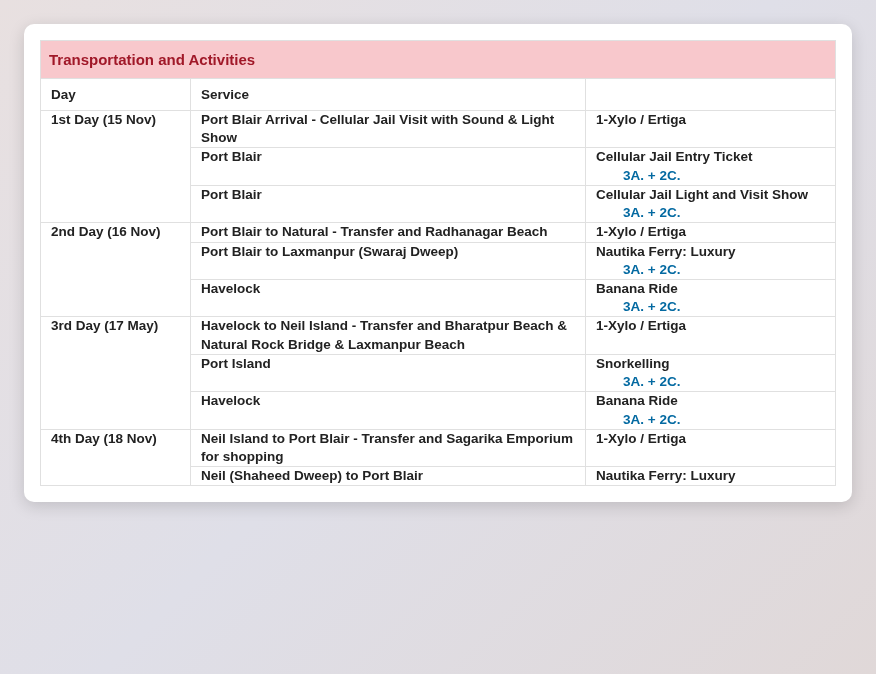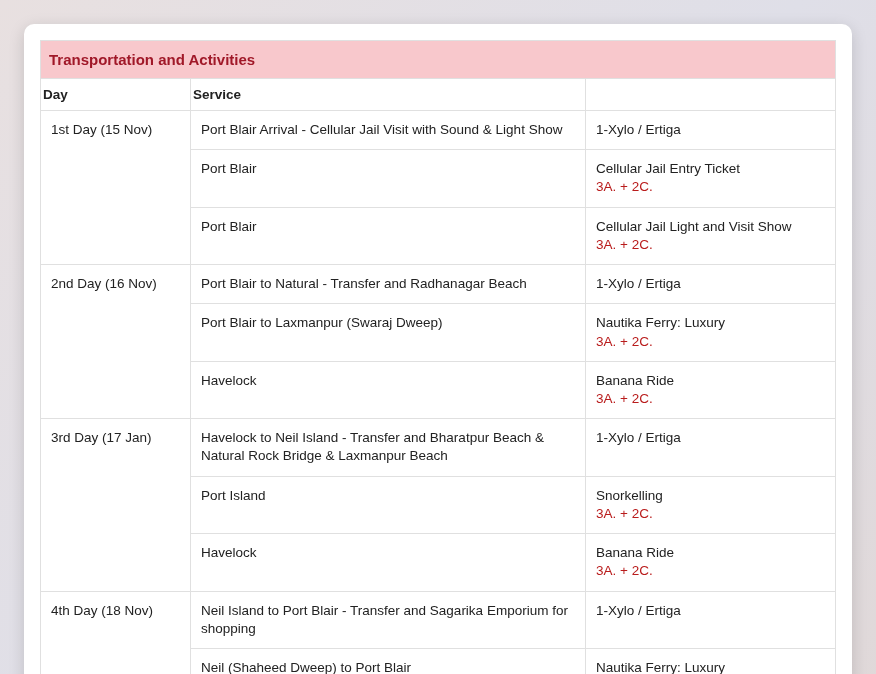--- a/index.html
+++ b/index.html
@@ -29,31 +29,32 @@
   }
   table {
     width: 100%;
     border-collapse: collapse;
     font-size: 13.5px;
     color: #222;
   }
   thead th {
     text-align: left;
     font-weight: bold;
-    padding: 8px 2px;
+    padding: 8px 10px;
     border: 1px solid #e0e0e0;
     background: #fff;
   }
   tbody td {
-    padding: 10px 10px;
+    padding: 0 10px;
     border: 1px solid #e0e0e0;
     vertical-align: top;
     line-height: 1.35;
+    font-weight: bold;
   }
-  .sub { color: #b91c1c; }
+  .sub { color: #0369a1; margin-left: 27px; }
   .th-detail { width: 250px; }
   .th-day { width: 150px; }
 </style>
 </head>
 <body>
 
 <div class="card">
   <div class="title-bar">Transportation and Activities</div>
   <table>
     <thead>
@@ -100,21 +101,21 @@
           </td>
         </tr>
         <tr>
           <td>Havelock</td>
           <td>
             <div>Banana Ride</div>
             <div class="sub">3A. + 2C.</div>
           </td>
         </tr>
         <tr>
-          <td rowspan="3">3rd Day (17 Jan)</td>
+          <td rowspan="3">3rd Day (17 May)</td>
           <td>Havelock to Neil Island - Transfer and Bharatpur Beach &amp; Natural Rock Bridge &amp; Laxmanpur Beach</td>
           <td>
             <div>1-Xylo / Ertiga</div>
           </td>
         </tr>
         <tr>
           <td>Port Island</td>
           <td>
             <div>Snorkelling</div>
             <div class="sub">3A. + 2C.</div>

